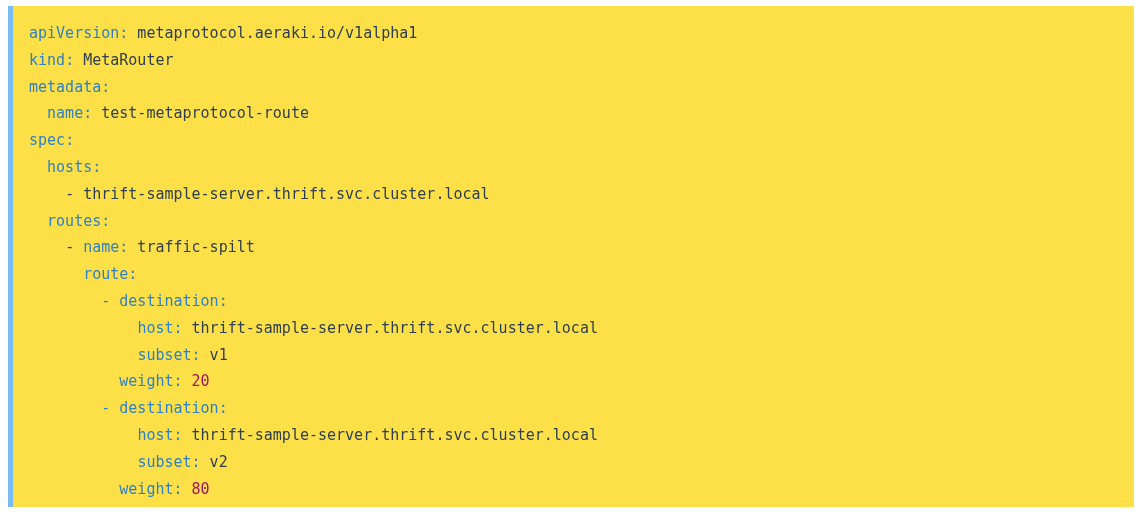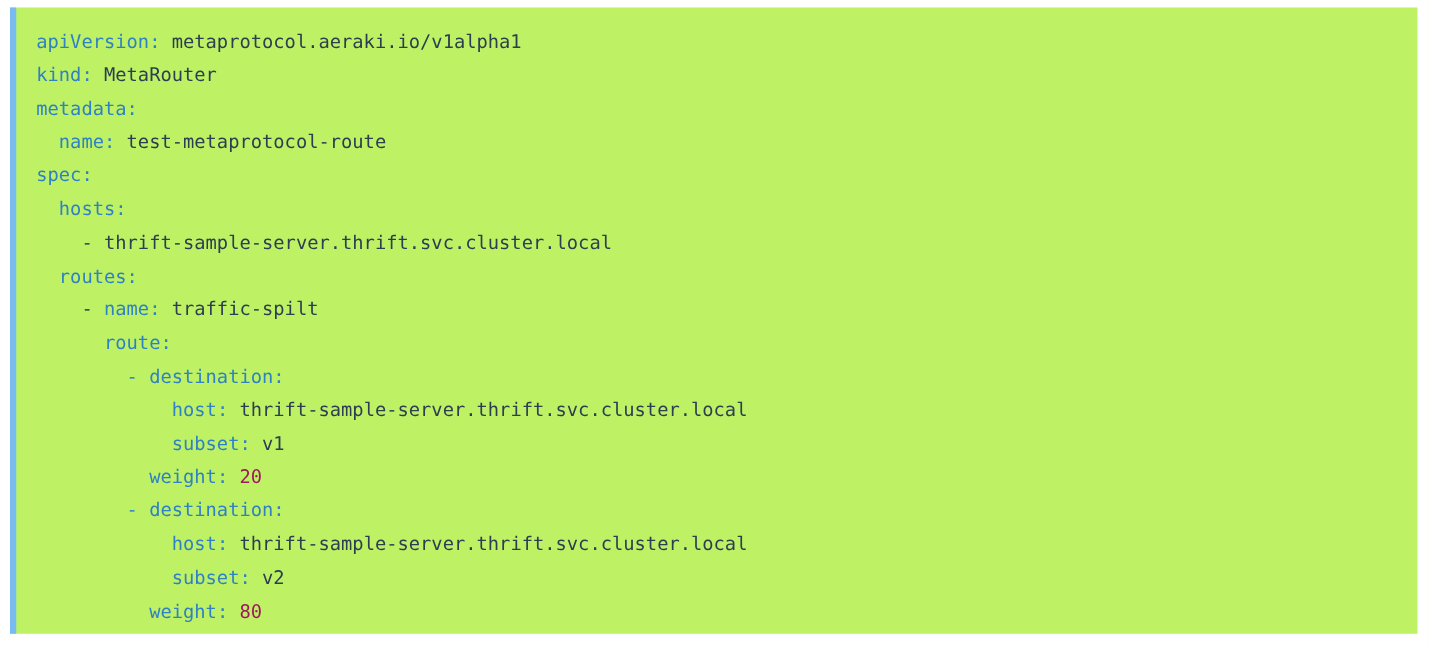--- a/index.html
+++ b/index.html
@@ -51,17 +51,17 @@
   .k    { color: #2f81c4; }            
   .p    { color: #2f81c4; }            
   .v    { color: #2c3e50; }            
   .num  { color: #a01860; }            
   .dash { color: #2c3e50; }            
   .ws   { color: transparent; }        
 </style>
 </head>
 <body>
 
-<div class="code-block" style="background: #bef264; border-left-color: rgb(121, 187, 240);">
+<div class="code-block" style="background: #fde047; border-left-color: rgb(121, 187, 240);">
   <div class="code-scroll">
     <pre class="code" id="code-body" style="color: rgb(44, 62, 80);"><span class="ln"><span class="k" style="color: rgb(47, 129, 196);">apiVersion</span><span class="p" style="color: rgb(47, 129, 196);">:</span><span class="v" style="color: rgb(44, 62, 80);"> metaprotocol.aeraki.io/v1alpha1</span></span><span class="ln"><span class="k" style="color: rgb(47, 129, 196);">kind</span><span class="p" style="color: rgb(47, 129, 196);">:</span><span class="v" style="color: rgb(44, 62, 80);"> MetaRouter</span></span><span class="ln"><span class="k" style="color: rgb(47, 129, 196);">metadata</span><span class="p" style="color: rgb(47, 129, 196);">:</span></span><span class="ln"><span class="ws">  </span><span class="k" style="color: rgb(47, 129, 196);">name</span><span class="p" style="color: rgb(47, 129, 196);">:</span><span class="v" style="color: rgb(44, 62, 80);"> test-metaprotocol-route</span></span><span class="ln"><span class="k" style="color: rgb(47, 129, 196);">spec</span><span class="p" style="color: rgb(47, 129, 196);">:</span></span><span class="ln"><span class="ws">  </span><span class="k" style="color: rgb(47, 129, 196);">hosts</span><span class="p" style="color: rgb(47, 129, 196);">:</span></span><span class="ln"><span class="ws">    </span><span class="dash" style="color: rgb(44, 62, 80);">- </span><span class="v" style="color: rgb(44, 62, 80);">thrift-sample-server.thrift.svc.cluster.local</span></span><span class="ln"><span class="ws">  </span><span class="k" style="color: rgb(47, 129, 196);">routes</span><span class="p" style="color: rgb(47, 129, 196);">:</span></span><span class="ln"><span class="ws">    </span><span class="dash" style="color: rgb(44, 62, 80);">- </span><span class="k" style="color: rgb(47, 129, 196);">name</span><span class="p" style="color: rgb(47, 129, 196);">:</span><span class="v" style="color: rgb(44, 62, 80);"> traffic-spilt</span></span><span class="ln"><span class="ws">      </span><span class="k" style="color: rgb(47, 129, 196);">route</span><span class="p" style="color: rgb(47, 129, 196);">:</span></span><span class="ln"><span class="ws">        </span><span class="p" style="color: rgb(47, 129, 196);">- </span><span class="k" style="color: rgb(47, 129, 196);">destination</span><span class="p" style="color: rgb(47, 129, 196);">:</span></span><span class="ln"><span class="ws">            </span><span class="k" style="color: rgb(47, 129, 196);">host</span><span class="p" style="color: rgb(47, 129, 196);">:</span><span class="v" style="color: rgb(44, 62, 80);"> thrift-sample-server.thrift.svc.cluster.local</span></span><span class="ln"><span class="ws">            </span><span class="k" style="color: rgb(47, 129, 196);">subset</span><span class="p" style="color: rgb(47, 129, 196);">:</span><span class="v" style="color: rgb(44, 62, 80);"> v1</span></span><span class="ln"><span class="ws">          </span><span class="k" style="color: rgb(47, 129, 196);">weight</span><span class="p" style="color: rgb(47, 129, 196);">:</span><span class="num" style="color: rgb(160, 24, 96);"> 20</span></span><span class="ln"><span class="ws">        </span><span class="p" style="color: rgb(47, 129, 196);">- </span><span class="k" style="color: rgb(47, 129, 196);">destination</span><span class="p" style="color: rgb(47, 129, 196);">:</span></span><span class="ln"><span class="ws">            </span><span class="k" style="color: rgb(47, 129, 196);">host</span><span class="p" style="color: rgb(47, 129, 196);">:</span><span class="v" style="color: rgb(44, 62, 80);"> thrift-sample-server.thrift.svc.cluster.local</span></span><span class="ln"><span class="ws">            </span><span class="k" style="color: rgb(47, 129, 196);">subset</span><span class="p" style="color: rgb(47, 129, 196);">:</span><span class="v" style="color: rgb(44, 62, 80);"> v2</span></span><span class="ln"><span class="ws">          </span><span class="k" style="color: rgb(47, 129, 196);">weight</span><span class="p" style="color: rgb(47, 129, 196);">:</span><span class="num" style="color: rgb(160, 24, 96);"> 80</span></span></pre>
   </div>
 </div>
 
 </body></html>

